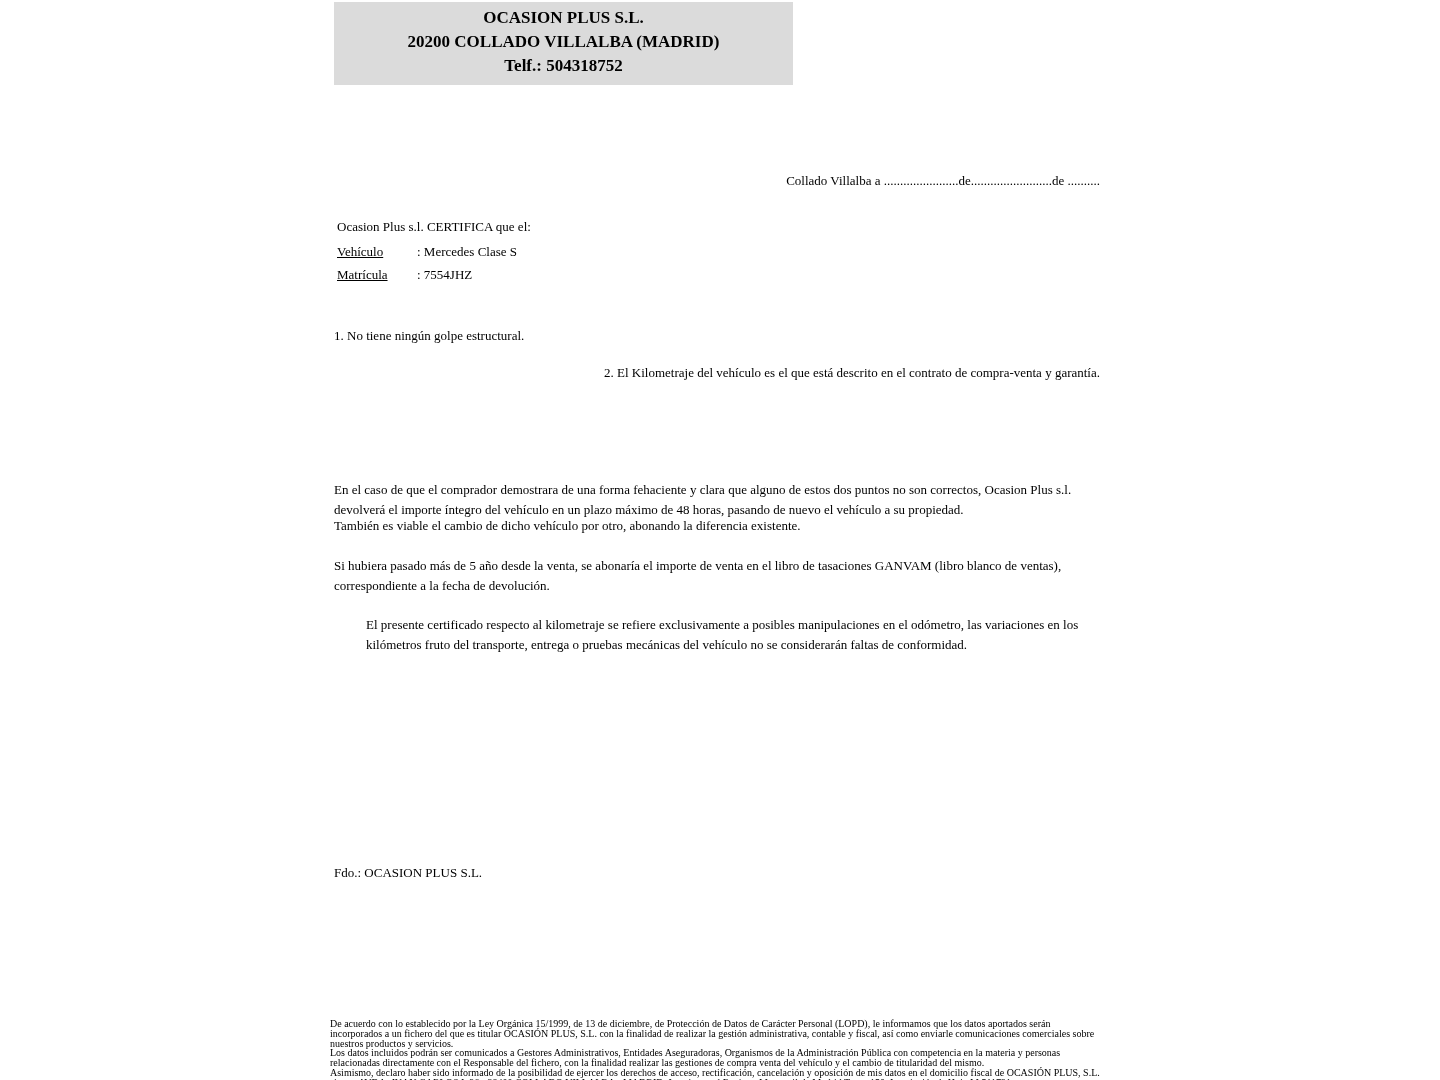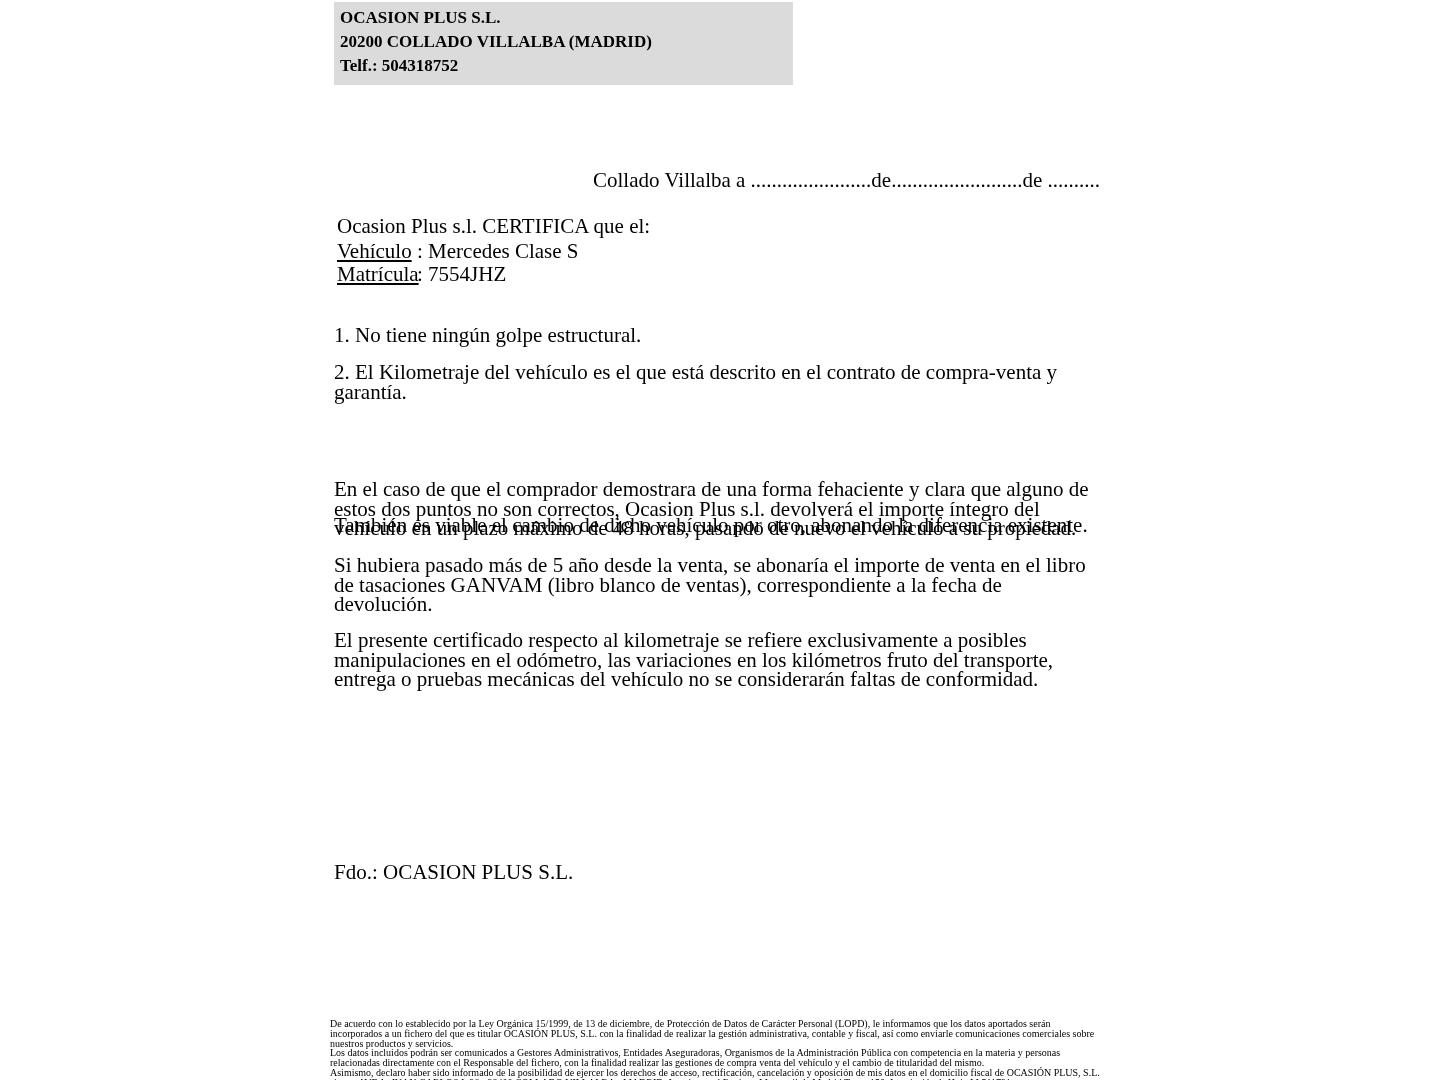--- a/index.html
+++ b/index.html
@@ -18,41 +18,42 @@
     left: 334px; top: 2px;
     width: 459px;
     background: #dbdbdb;
     padding: 4px 6px 7px 6px;
   }
   .letterhead div {
     font-weight: bold;
     font-size: 17px;
     line-height: 24px;
     white-space: nowrap;
+    text-align: center;
   }
 
   
-  .col { left: 334px; width: 766px; font-size: 21px; line-height: 19.5px; }
+  .col { left: 334px; width: 766px; font-size: 13px; line-height: 19.5px; }
 
   .dateline { top: 171px; text-align: right; }
 
   .certifies { top: 217px; left: 337px; }
 
   .field-row { left: 337px; line-height: 23px; }
   .field-row .label-box { display: inline-block; width: 80px; }
   .field-row .label-box span { text-decoration: underline; }
   .row-vehicle { top: 240px; }
   .row-plate { top: 263px; }
 
   .point1 { top: 326px; }
-  .point2 { top: 363px; }
+  .point2 { top: 363px; text-align: right; }
   .para-refund { top: 441px; margin-top: 39px; }
   .para-exchange { top: 516px; }
   .para-ganvam { top: 556px; }
-  .para-odometer { top: 631px; }
+  .para-odometer { top: 615px; margin-left: 32px; }
   .signature { top: 863px; }
 
   
   .legal {
     left: 330px; top: 1019px;
     width: 772px;
     font-size: 10px;
     line-height: 9.8px;
   }
 </style>

